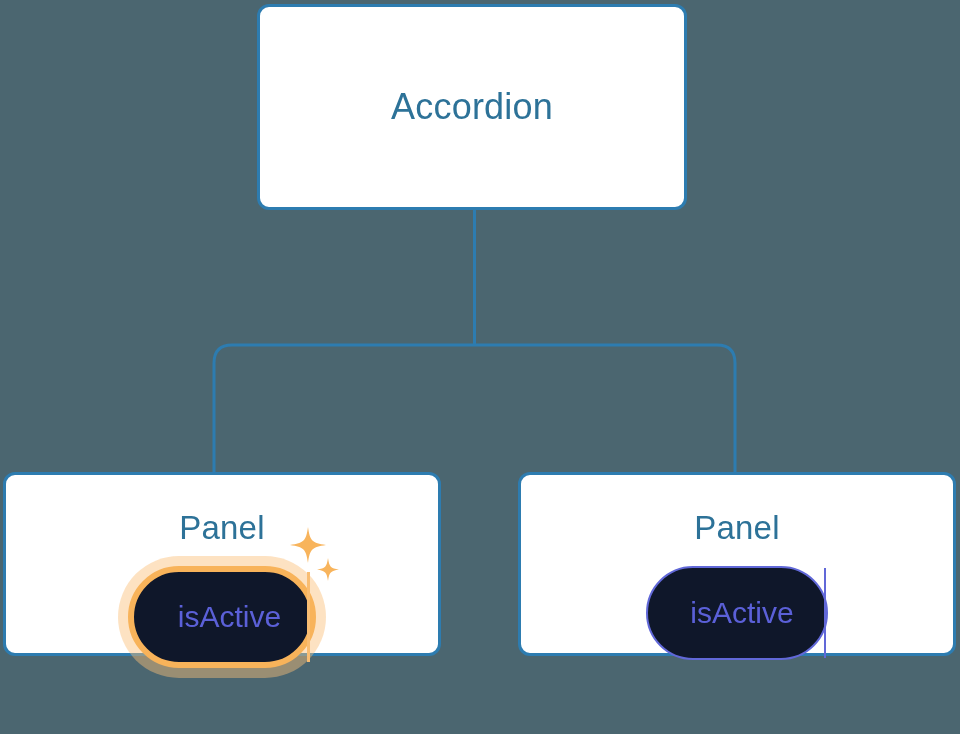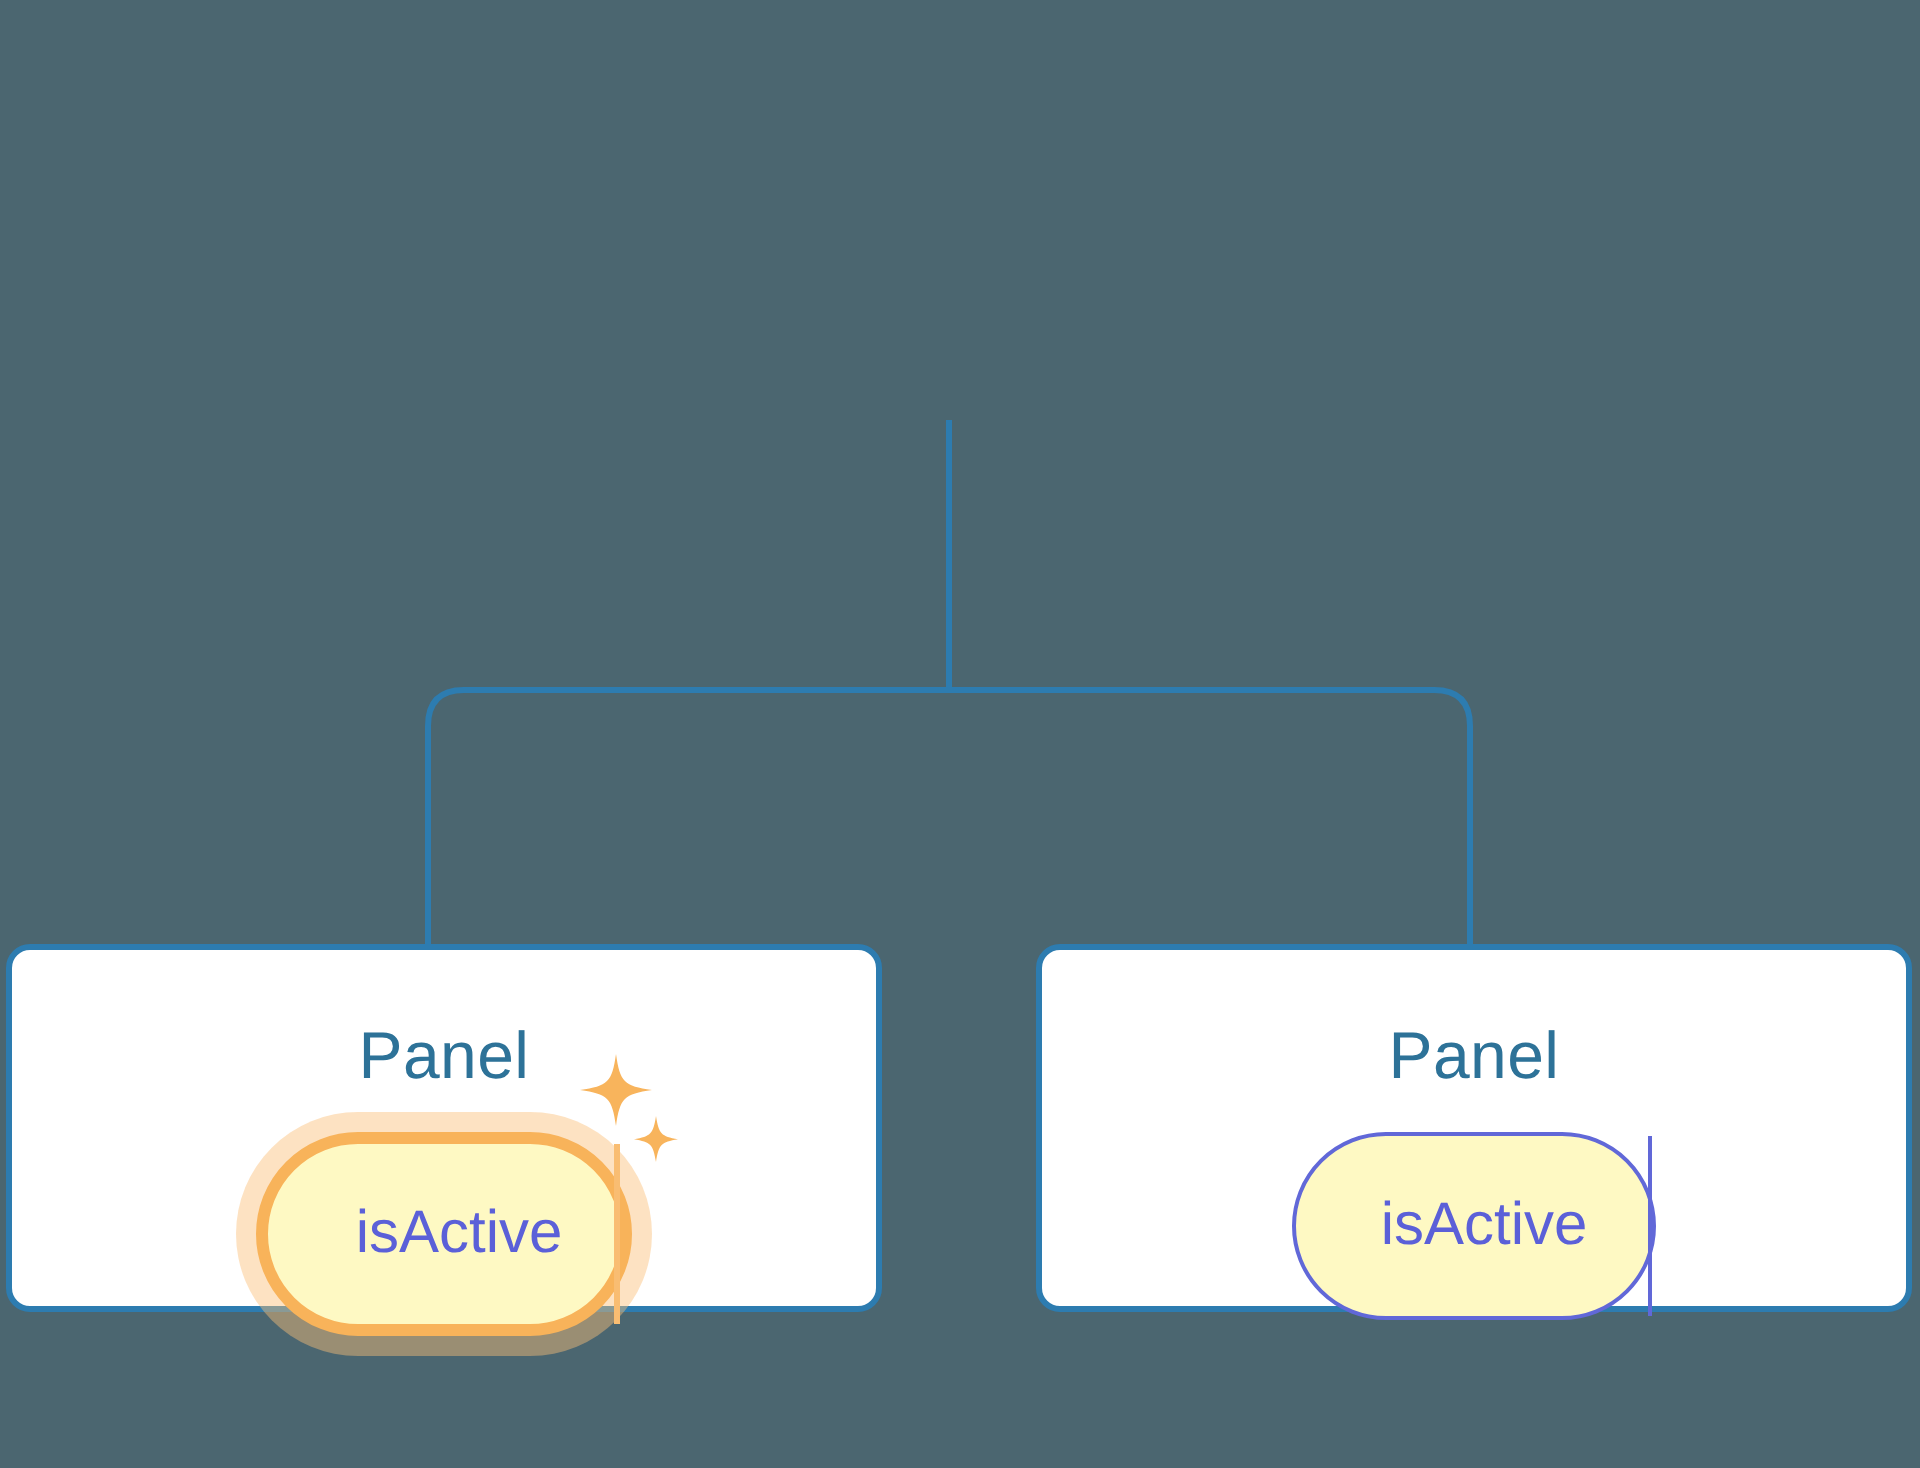--- a/index.html
+++ b/index.html
@@ -76,21 +76,21 @@
   .prop-pill-wrap {
     position: relative;
     margin-top: 22px;
     display: inline-block;
   }
 
   .prop-pill {
     position: relative;
     display: flex;
     align-items: stretch;
-    background: #fef9c3;
+    background: #0f172a;
     box-sizing: border-box;
     border-radius: 999px;
   }
 
   .prop-key, .prop-val {
     display: flex;
     align-items: center;
     justify-content: center;
     font-size: 30px;
     color: #5b60d8;
@@ -148,20 +148,23 @@
 
 <div id="stage">
 
   <svg id="edges" viewBox="0 0 960 734" xmlns="http://www.w3.org/2000/svg">
 
     <path d="M 474.5 210 L 474.5 345" fill="none" stroke="#2d7cb0" stroke-width="3"></path>
 
     <path d="M 214 472 L 214 363 Q 214 345 232 345 L 717 345 Q 735 345 735 363 L 735 472" fill="none" stroke="#2d7cb0" stroke-width="3" stroke-linecap="butt"></path>
   </svg>
 
+  <div class="node" id="node-root">
+    <div class="node-title">Accordion</div>
+  </div>
 
   <div class="node node-child" id="node-panel-left">
 
     <div class="node-title">Panel</div>
 
     <div class="prop-pill-wrap">
       <div class="prop-pill highlight">
         <div class="prop-key">isActive</div>
       </div>
 

